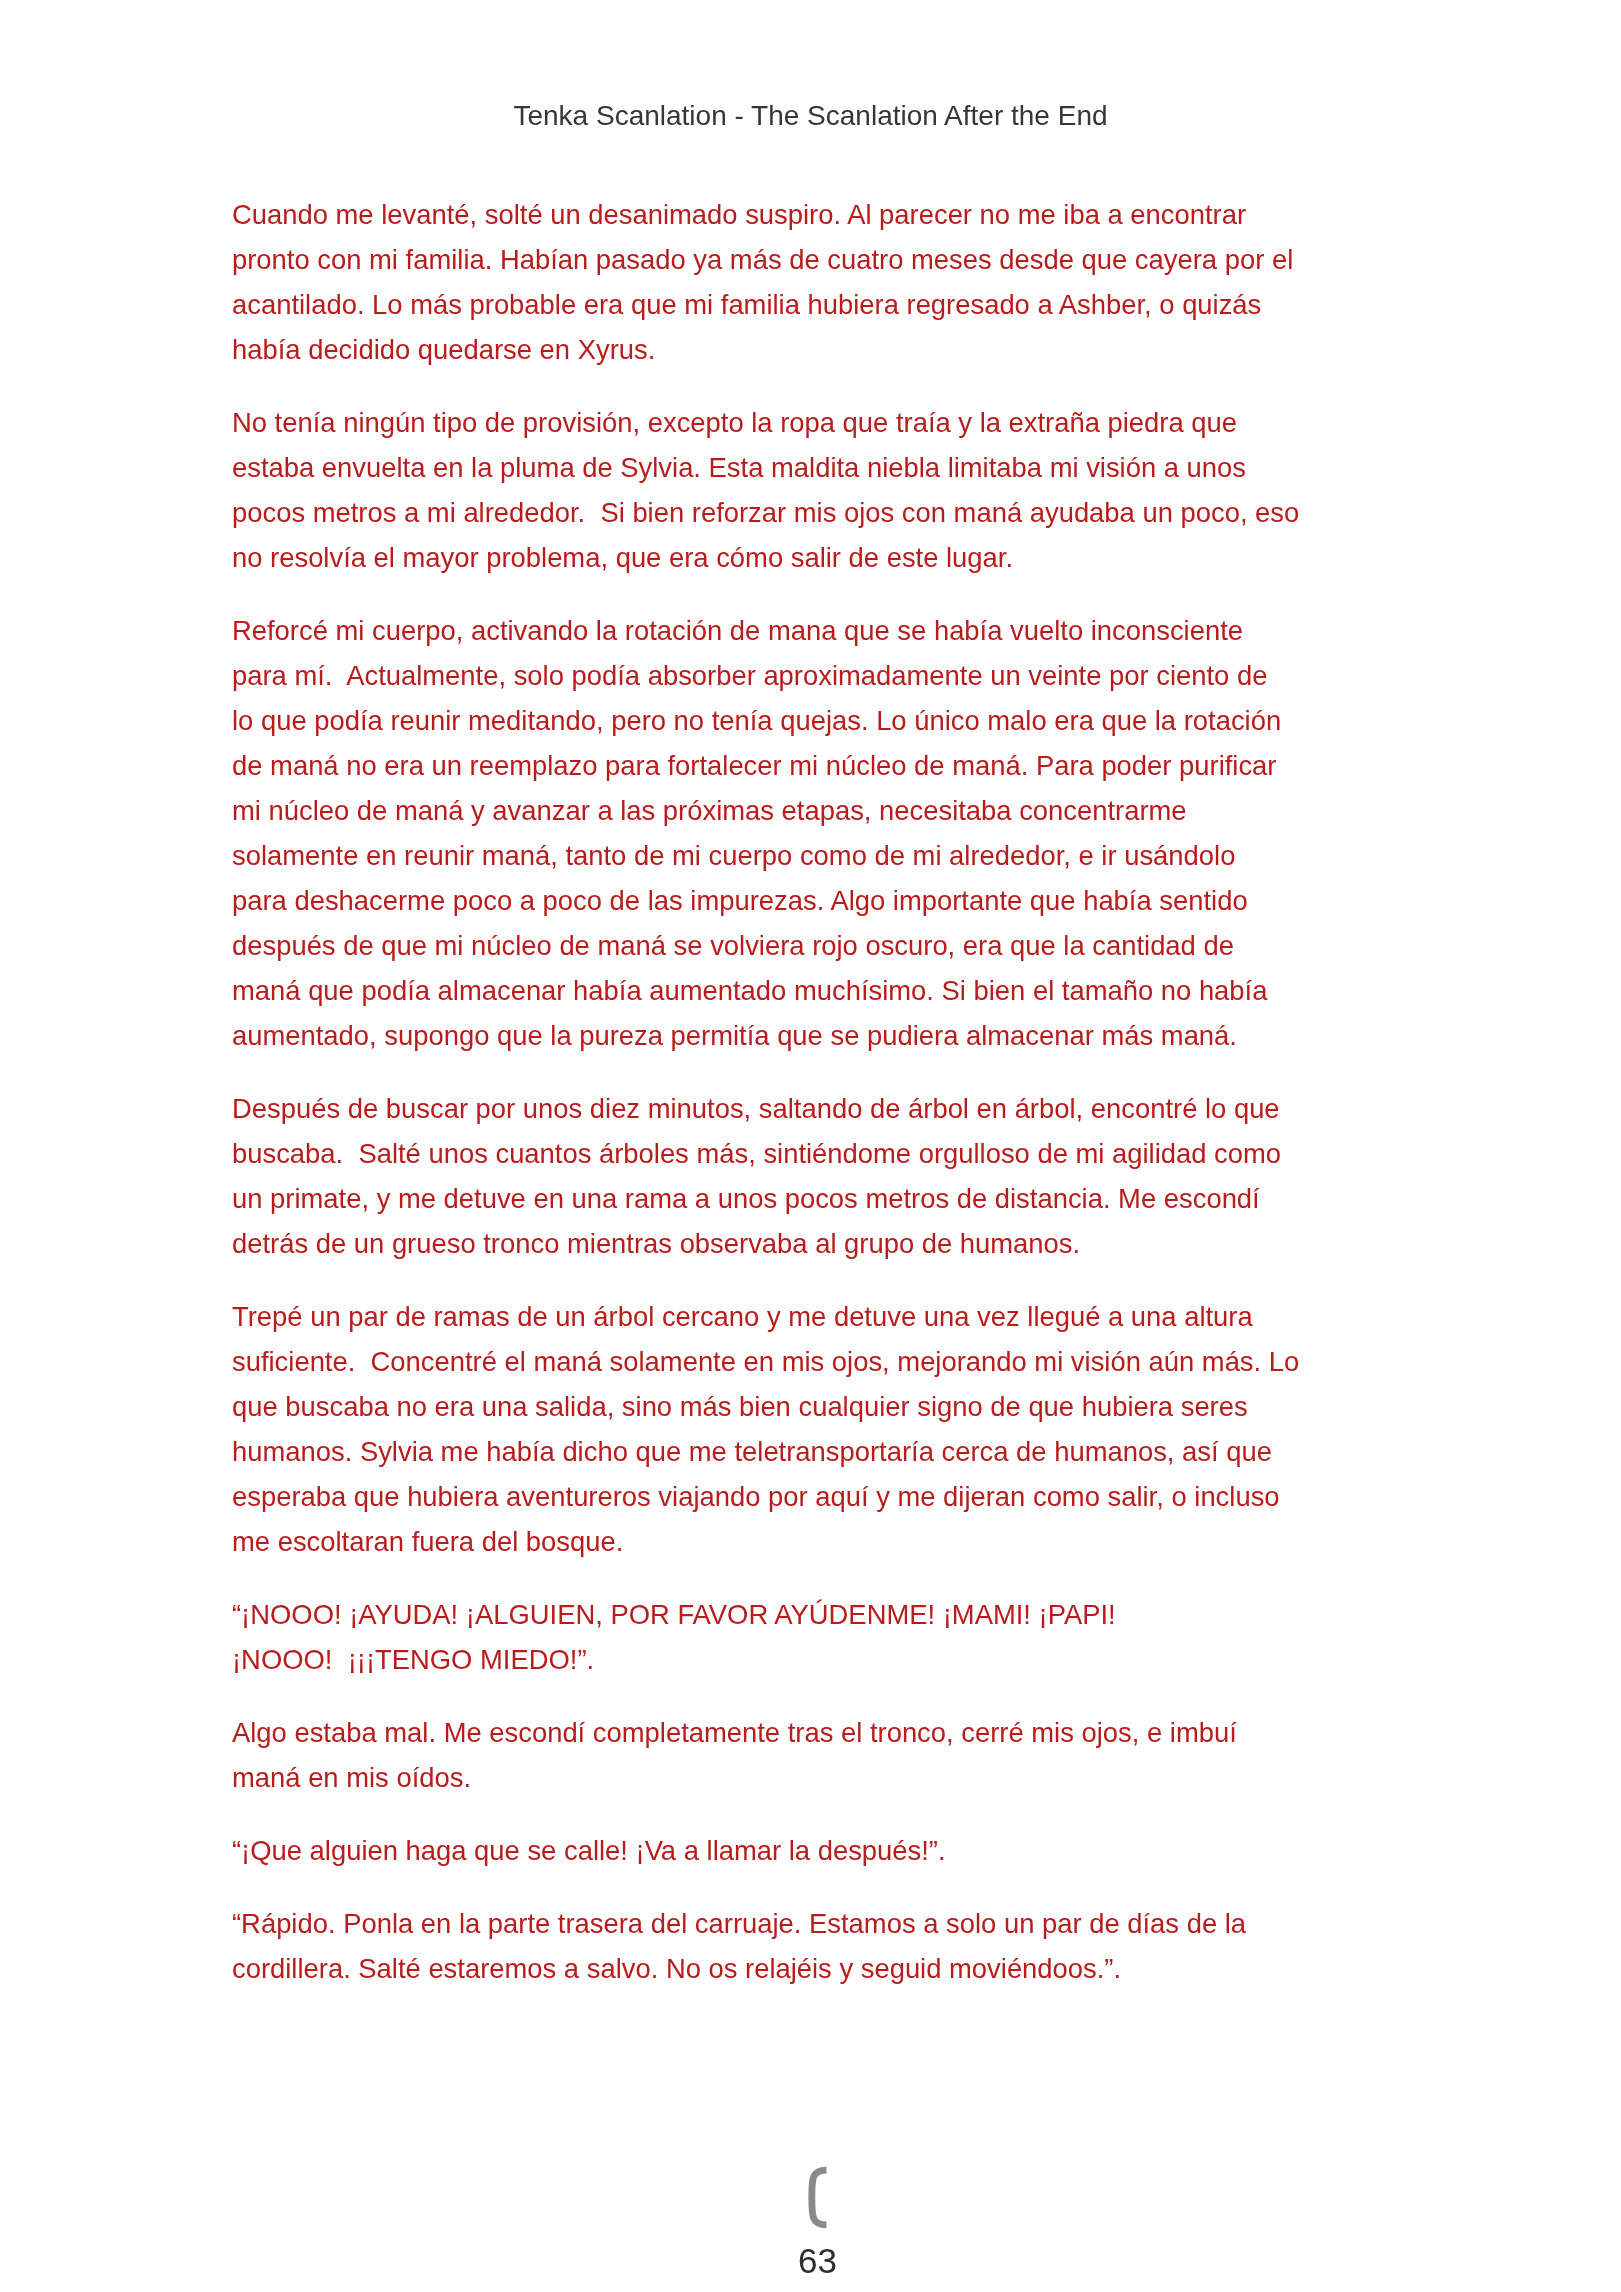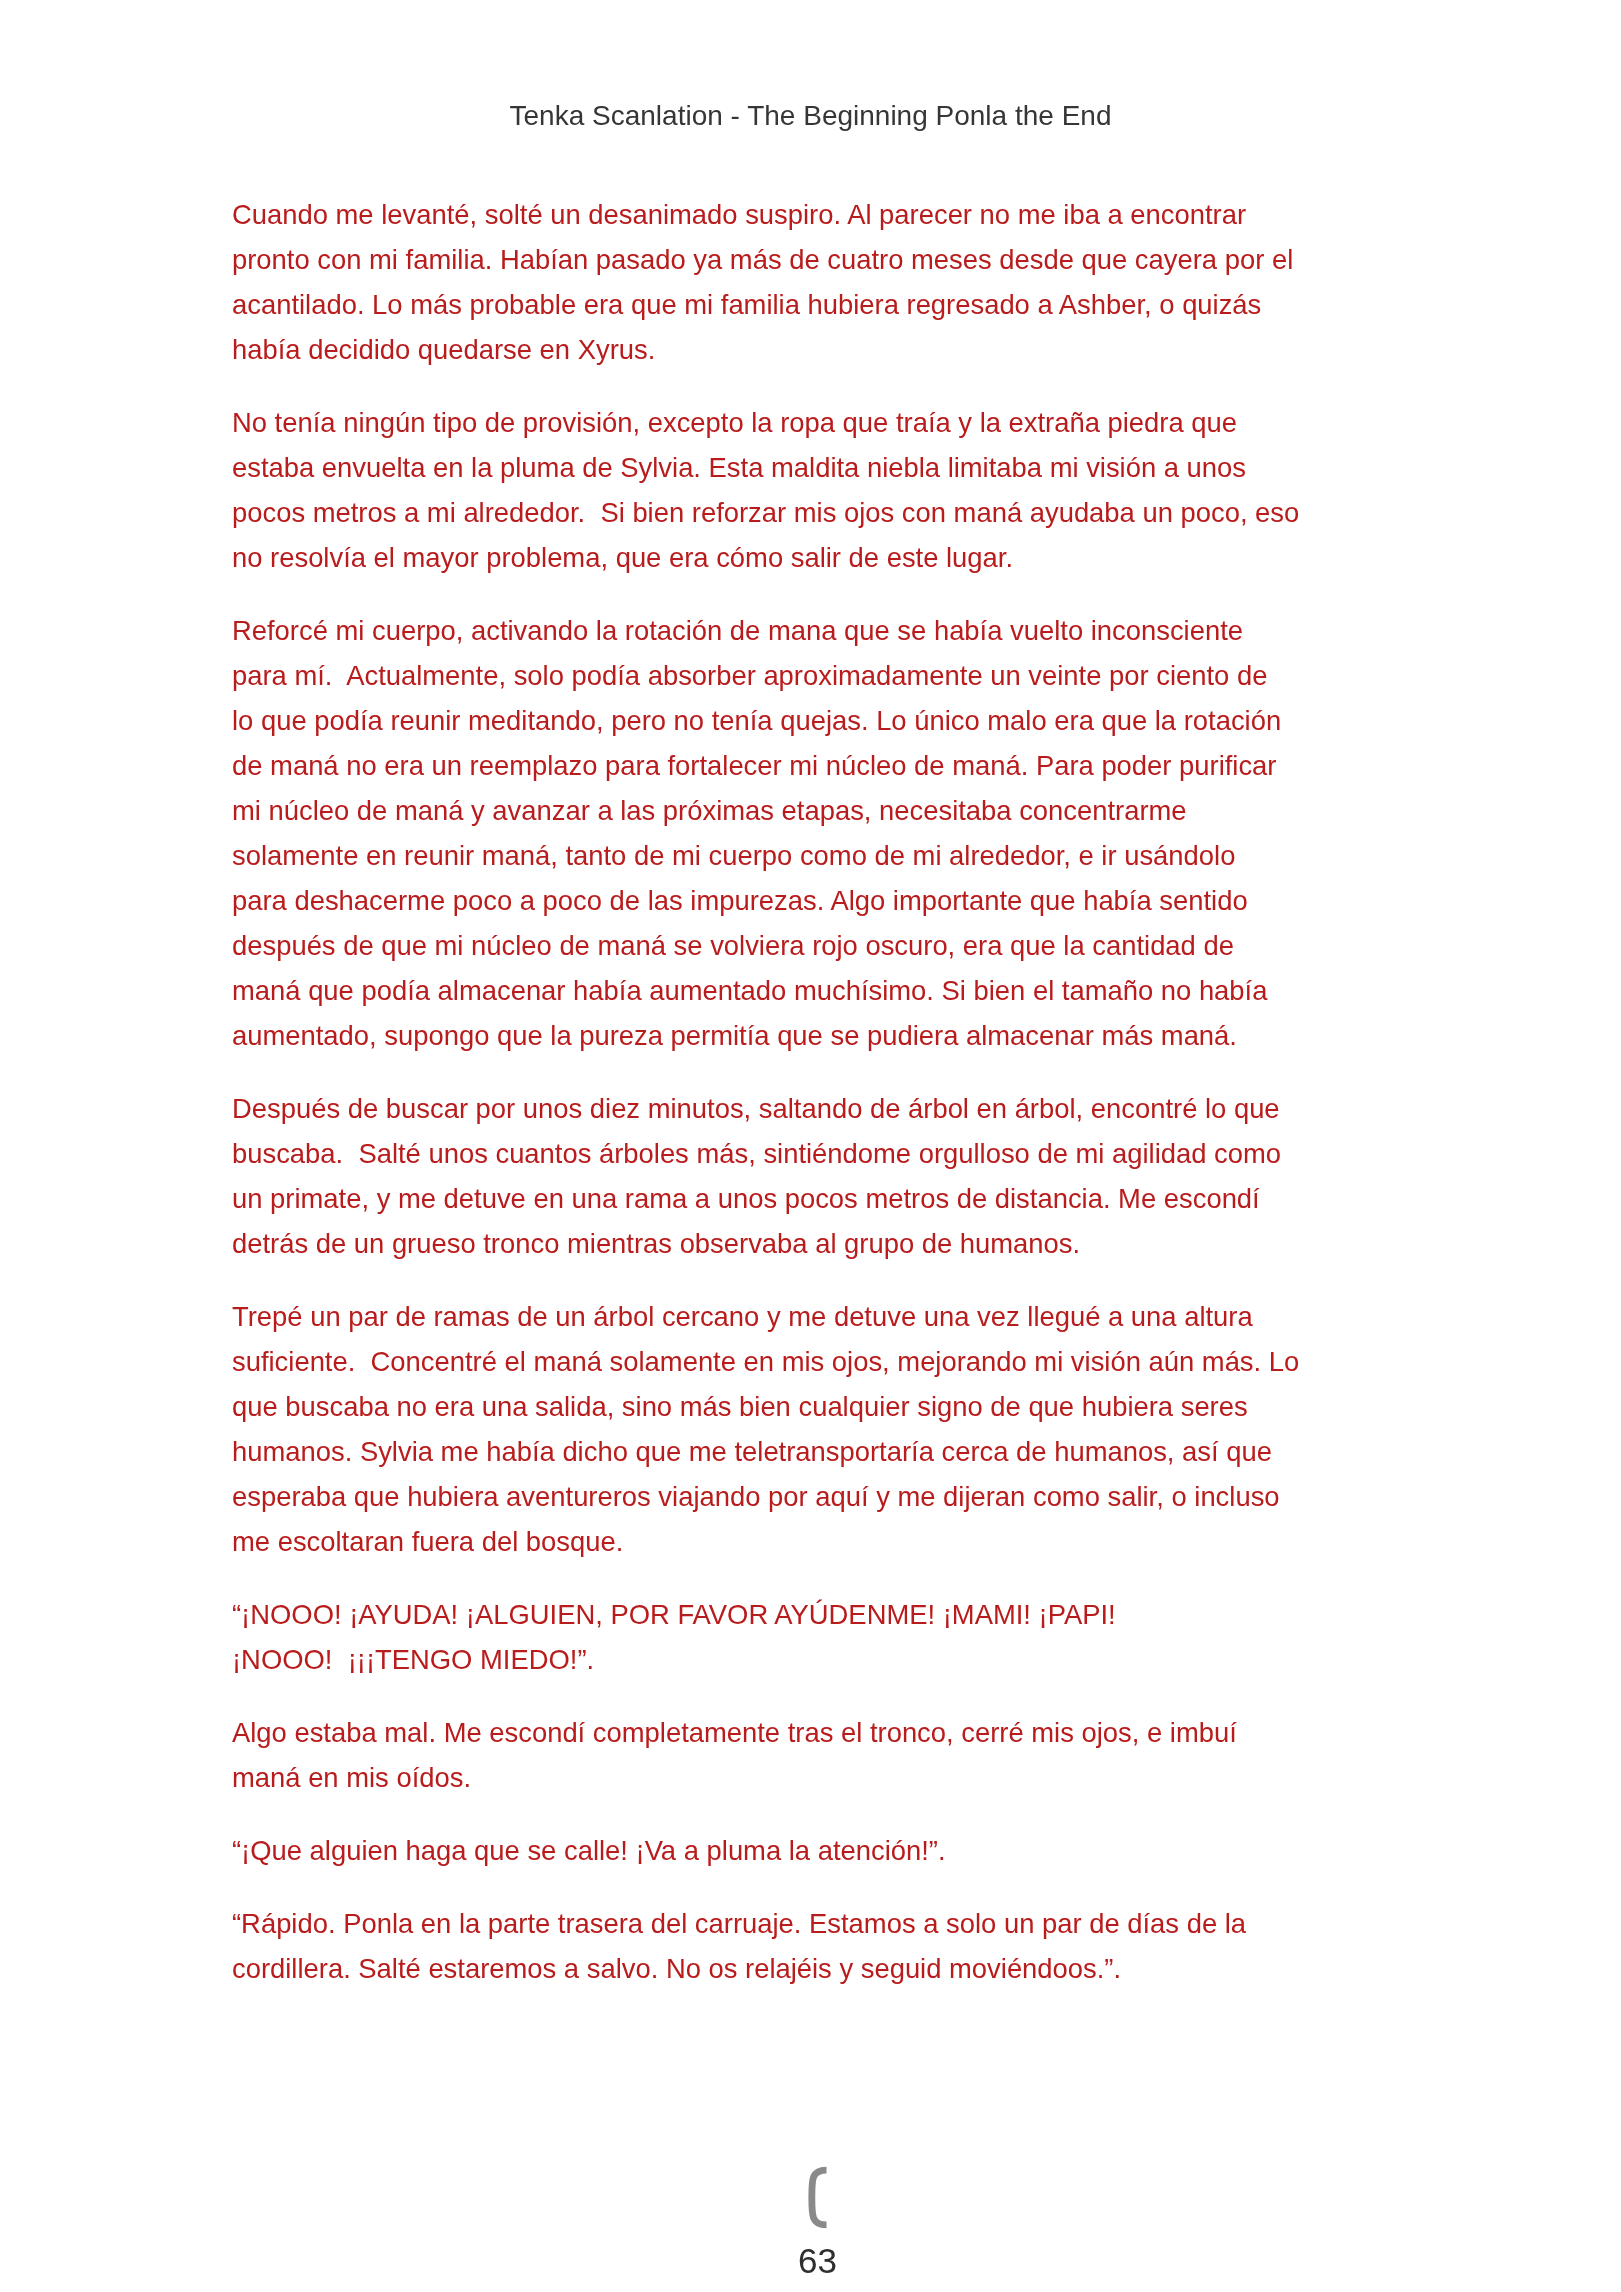--- a/index.html
+++ b/index.html
@@ -68,21 +68,21 @@
     color: #2f2f2f;
     line-height: 63px;
   }
 </style>
 </head>
 <body>
 
 <div class="page">
 
   <div class="header">
-    <span>Tenka Scanlation - The Beginning Ponla the End</span>
+    <span>Tenka Scanlation - The Scanlation After the End</span>
   </div>
 
   <div class="content">
     <p class="para">Cuando me levanté, solté un desanimado suspiro. Al parecer no me iba a encontrar
 pronto con mi familia. Habían pasado ya más de cuatro meses desde que cayera por el
 acantilado. Lo más probable era que mi familia hubiera regresado a Ashber, o quizás
 había decidido quedarse en Xyrus.</p>
     <p class="para">No tenía ningún tipo de provisión, excepto la ropa que traía y la extraña piedra que
 estaba envuelta en la pluma de Sylvia. Esta maldita niebla limitaba mi visión a unos
 pocos metros a mi alrededor.  Si bien reforzar mis ojos con maná ayudaba un poco, eso
@@ -104,21 +104,21 @@
     <p class="para">Trepé un par de ramas de un árbol cercano y me detuve una vez llegué a una altura
 suficiente.  Concentré el maná solamente en mis ojos, mejorando mi visión aún más. Lo
 que buscaba no era una salida, sino más bien cualquier signo de que hubiera seres
 humanos. Sylvia me había dicho que me teletransportaría cerca de humanos, así que
 esperaba que hubiera aventureros viajando por aquí y me dijeran como salir, o incluso
 me escoltaran fuera del bosque.</p>
     <p class="para">“¡NOOO! ¡AYUDA! ¡ALGUIEN, POR FAVOR AYÚDENME! ¡MAMI! ¡PAPI!
 ¡NOOO!  ¡¡¡TENGO MIEDO!”.</p>
     <p class="para">Algo estaba mal. Me escondí completamente tras el tronco, cerré mis ojos, e imbuí
 maná en mis oídos.</p>
-    <p class="para">“¡Que alguien haga que se calle! ¡Va a pluma la atención!”.</p>
+    <p class="para">“¡Que alguien haga que se calle! ¡Va a llamar la después!”.</p>
     <p class="para">“Rápido. Ponla en la parte trasera del carruaje. Estamos a solo un par de días de la
 cordillera. Salté estaremos a salvo. No os relajéis y seguid moviéndoos.”.</p>
   </div>
 
   <div class="footer">
     <div class="rule"></div>
     <svg class="bracket" width="27.4" height="63" viewBox="0 0 28 64">
       <path d="M 23 4 C 8 4 8 13 8 32 C 8 51 8 60 23 60" fill="none" stroke="#8a8a8a" stroke-width="7" stroke-linecap="butt"></path>
     </svg>
     <div class="pagenum">63</div>

